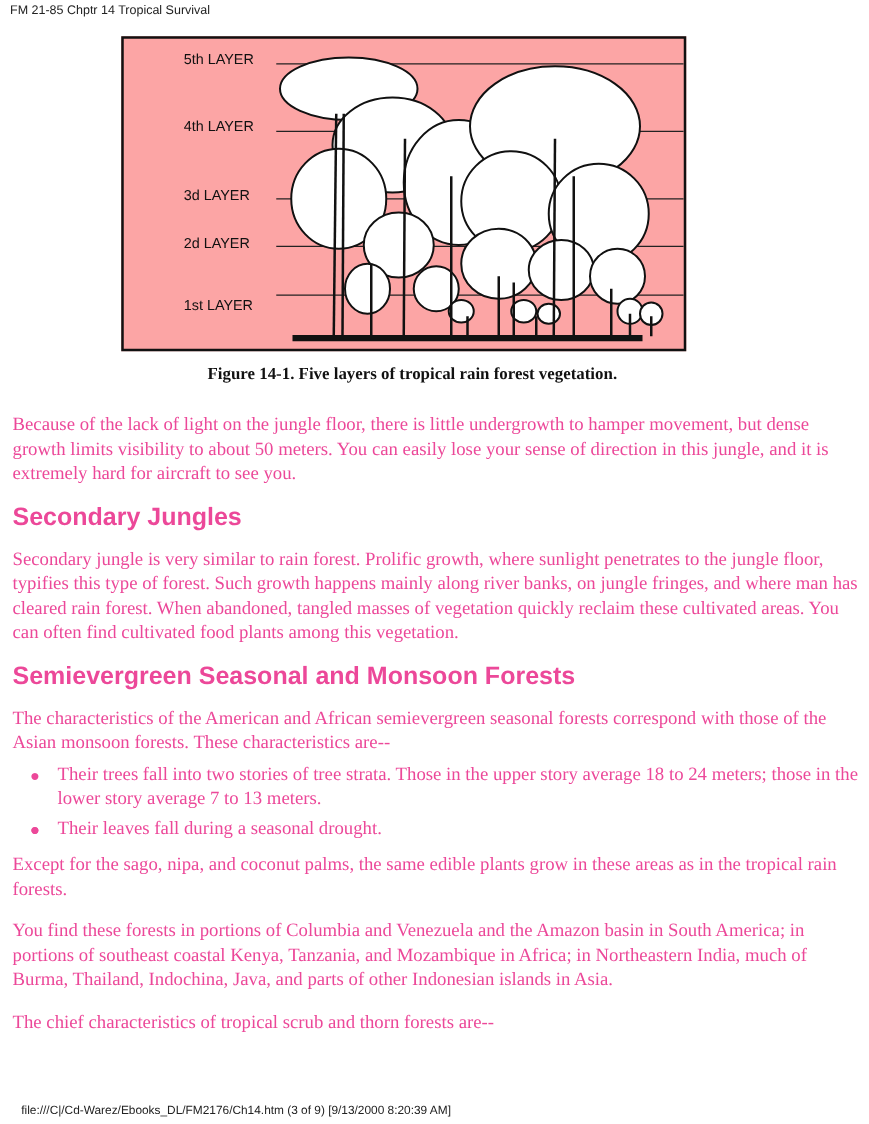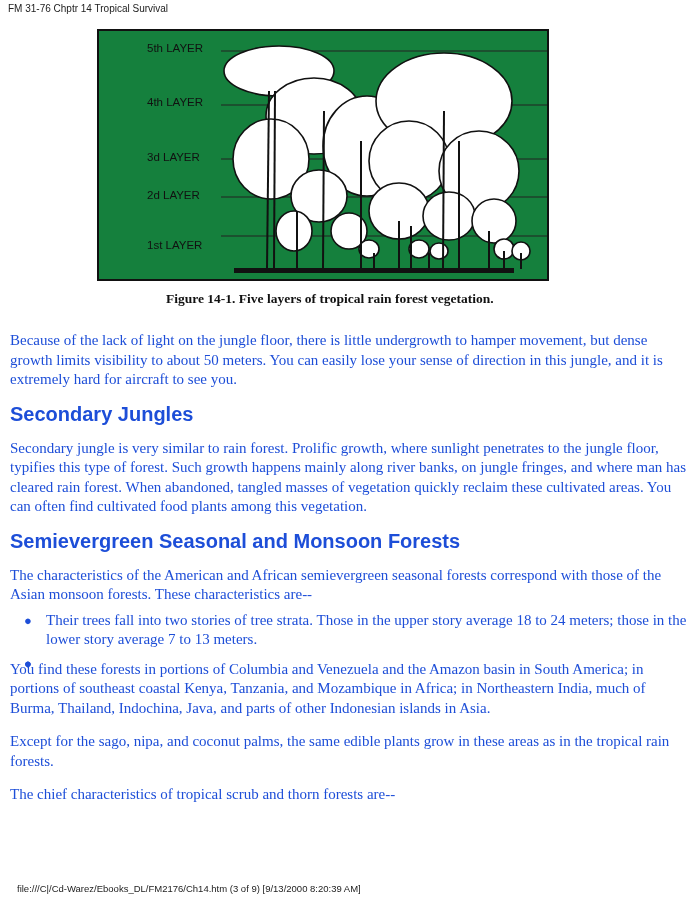--- a/index.html
+++ b/index.html
@@ -1,33 +1,33 @@
 <!DOCTYPE html>
 <html><head>
 <meta charset="utf-8">
 <style>
   html, body { margin:0; padding:0; background:#ffffff; }
   body { width:695px; height:899px; position:relative; overflow:hidden; color:#111; }
   .hdr { position:absolute; left:8px; top:3px; font-family:"Liberation Sans", sans-serif; font-size:10px; color:#222; }
-  .fig { position:absolute; left:97px; top:29px; width:452px; height:252px; border:2px solid #111; box-sizing:border-box; background:#15803d; }
+  .fig { position:absolute; left:97px; top:29px; width:452px; height:252px; border:2px solid #111; box-sizing:border-box; background:#fca5a5; }
   .fig svg { position:absolute; left:0; top:0; }
   .lbl { position:absolute; left:48px; font-family:"Liberation Sans", sans-serif; font-size:11.5px; color:#111; }
   .cap { position:absolute; left:166px; top:291px; font-family:"Liberation Serif", serif; font-weight:bold; font-size:13.5px; color:#111; }
-  .body { position:absolute; left:10px; top:331px; width:680px; font-family:"Liberation Serif", serif; font-size:15px; line-height:19.5px; color:#1d4ed8; }
+  .body { position:absolute; left:10px; top:331px; width:680px; font-family:"Liberation Serif", serif; font-size:15px; line-height:19.5px; color:#ec4899; }
   .body p { margin:0 0 14px 0; }
   .body h3 { font-family:"Liberation Sans", sans-serif; font-size:20px; font-weight:bold; margin:0 0 15px 0; line-height:20px; }
   .body ul { margin:0 0 10px 0; padding:0 0 0 36px; list-style:none; }
   .body li { position:relative; margin:0 0 4px 0; }
   .body li .bullet { position:absolute; left:-22px; top:0; font-size:13px; }
   .ftr { position:absolute; left:17px; top:883px; font-family:"Liberation Sans", sans-serif; font-size:9.5px; color:#222; }
 </style>
 </head>
 <body>
 
-<div class="hdr">FM 31-76 Chptr 14 Tropical Survival</div>
+<div class="hdr">FM 21-85 Chptr 14 Tropical Survival</div>
 
 <div class="fig">
   <svg width="448" height="248">
     <g stroke="#222" stroke-width="1" fill="none">
       <line x1="122" y1="20" x2="448" y2="20"></line>
       <line x1="122" y1="74" x2="448" y2="74"></line>
       <line x1="122" y1="128" x2="448" y2="128"></line>
       <line x1="122" y1="166" x2="448" y2="166"></line>
       <line x1="122" y1="205" x2="448" y2="205"></line>
     </g>
@@ -79,20 +79,20 @@
 
 <div class="body">
   <p>Because of the lack of light on the jungle floor, there is little undergrowth to hamper movement, but dense growth limits visibility to about 50 meters. You can easily lose your sense of direction in this jungle, and it is extremely hard for aircraft to see you.</p>
   <h3>Secondary Jungles</h3>
   <p>Secondary jungle is very similar to rain forest. Prolific growth, where sunlight penetrates to the jungle floor, typifies this type of forest. Such growth happens mainly along river banks, on jungle fringes, and where man has cleared rain forest. When abandoned, tangled masses of vegetation quickly reclaim these cultivated areas. You can often find cultivated food plants among this vegetation.</p>
   <h3>Semievergreen Seasonal and Monsoon Forests</h3>
   <p style="margin-bottom:6px">The characteristics of the American and African semievergreen seasonal forests correspond with those of the Asian monsoon forests. These characteristics are--</p>
   <ul>
     <li><span class="bullet">●</span><span>Their trees fall into two stories of tree strata. Those in the upper story average 18 to 24 meters; those in the lower story average 7 to 13 meters.</span></li>
     <li><span class="bullet">●</span></li>
-    <li><span class="bullet">●</span></li>
+    <li><span class="bullet">●</span><span>Their leaves fall during a seasonal drought.</span></li>
   </ul>
+  <p>Except for the sago, nipa, and coconut palms, the same edible plants grow in these areas as in the tropical rain forests.</p>
   <p>You find these forests in portions of Columbia and Venezuela and the Amazon basin in South America; in portions of southeast coastal Kenya, Tanzania, and Mozambique in Africa; in Northeastern India, much of Burma, Thailand, Indochina, Java, and parts of other Indonesian islands in Asia.</p>
-  <p>Except for the sago, nipa, and coconut palms, the same edible plants grow in these areas as in the tropical rain forests.</p>
   <p>The chief characteristics of tropical scrub and thorn forests are--</p>
 </div>
 
 <div class="ftr">file:///C|/Cd-Warez/Ebooks_DL/FM2176/Ch14.htm (3 of 9) [9/13/2000 8:20:39 AM]</div>
 
 </body></html>

